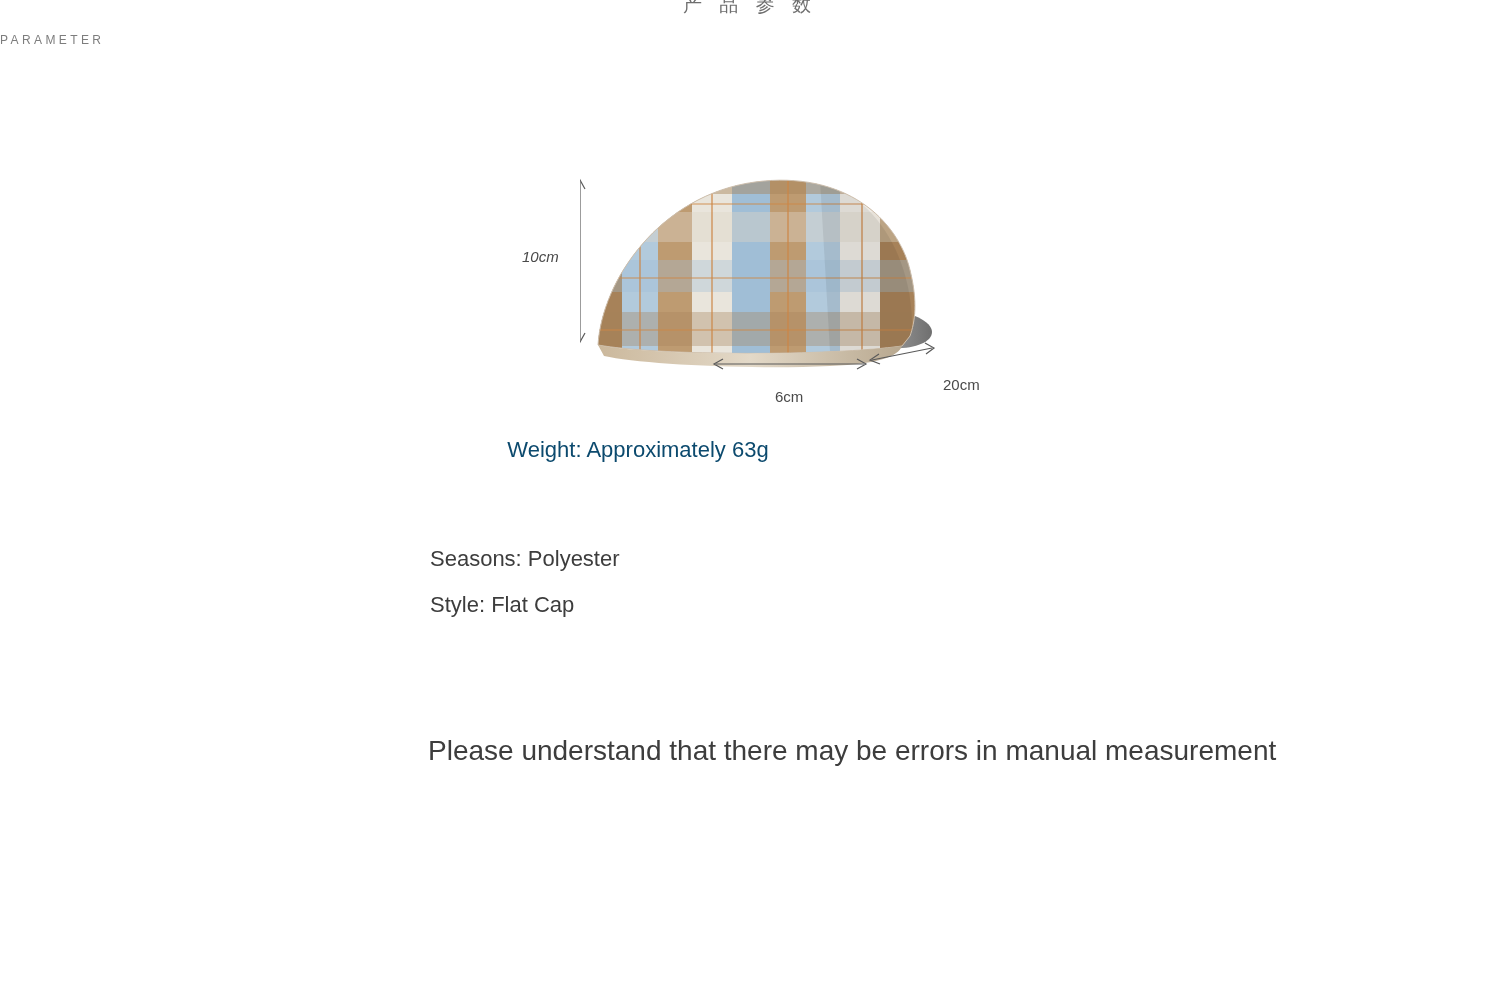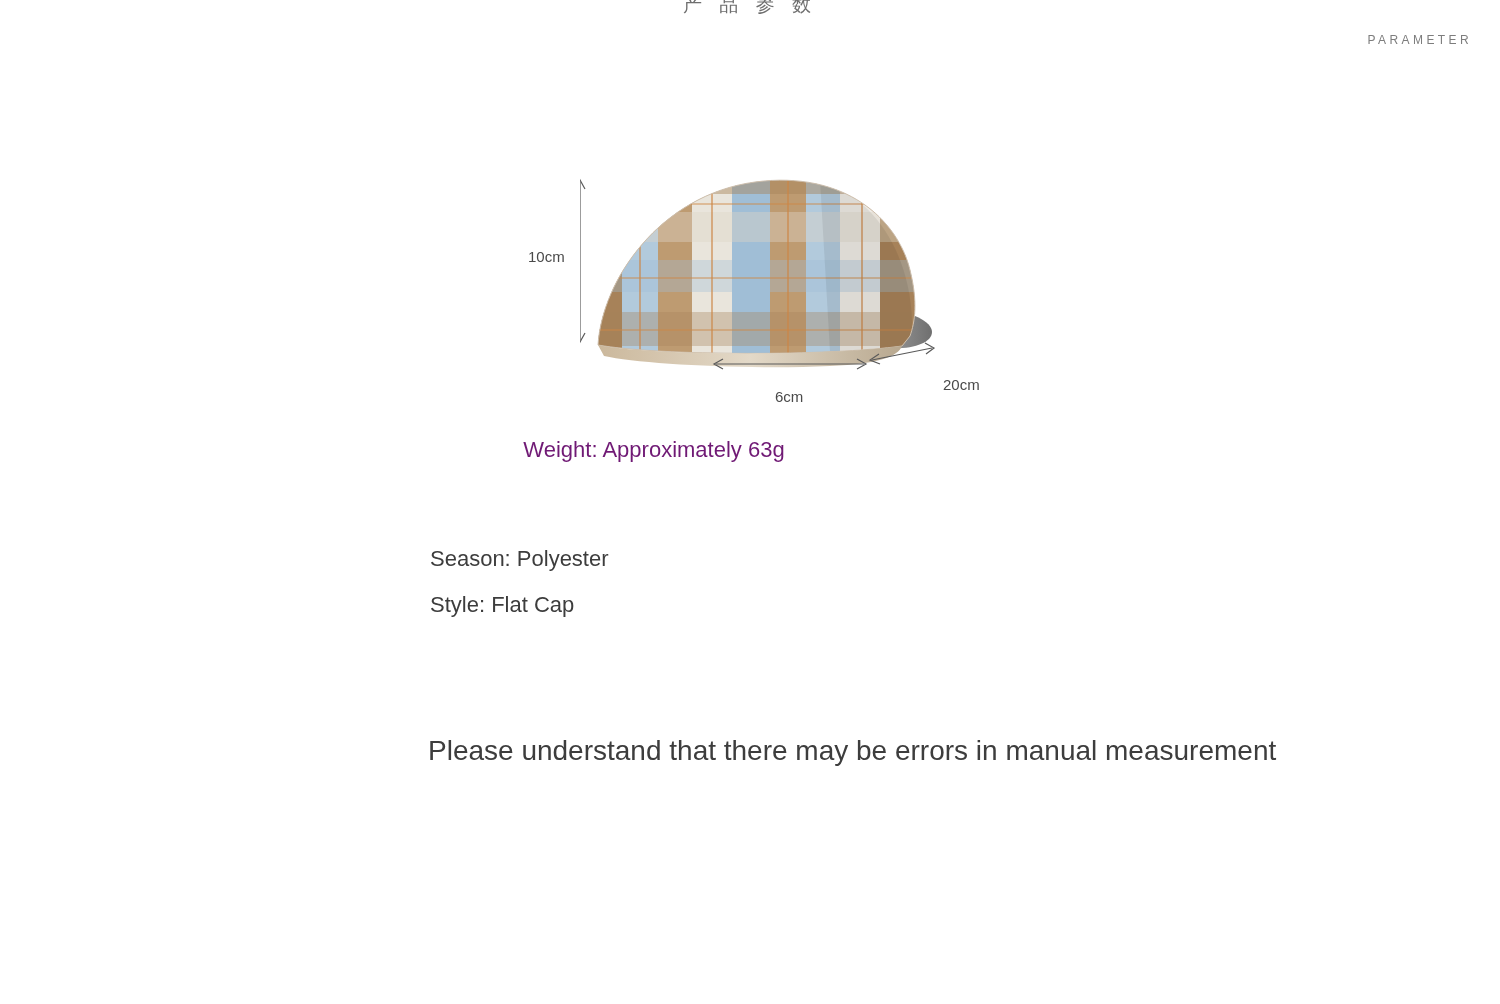--- a/index.html
+++ b/index.html
@@ -31,21 +31,21 @@
     font-size: 19px;
     letter-spacing: 6px;
     color: #6e6e6e;
     white-space: nowrap;
   }
   .header-en {
     position: absolute;
     top: 33px;
     left: 0;
     width: 1472px;
-    text-align: right;
+    text-align: left;
     font-size: 12px;
     letter-spacing: 3.4px;
     color: #7d7d7d;
   }
 
   
   .product-area {
     position: absolute;
     left: 500px;
     top: 160px;
@@ -59,33 +59,33 @@
     top: 0px;
   }
 
   
   .dim-label {
     position: absolute;
     font-size: 15px;
     color: #4a4a4a;
     white-space: nowrap;
   }
-  .dim-10 { left: 28px; top: 88px; }
+  .dim-10 { left: 22px; top: 88px; font-style: italic; }
   .dim-6  { left: 275px; top: 228px; }
   .dim-20 { left: 443px; top: 216px; }
 
   
   .weight {
     position: absolute;
     top: 437px;
-    left: 16px;
+    left: 0;
     width: 1276px;
     text-align: center;
     font-size: 22px;
-    color: #701a75;
+    color: #0c4a6e;
   }
 
   
   .specs {
     position: absolute;
     left: 430px;
     top: 536px;
     width: 900px;
   }
   .spec-line {
@@ -201,21 +201,21 @@
     </svg>
 
     <div class="dim-label dim-10">10cm</div>
     <div class="dim-label dim-6">6cm</div>
     <div class="dim-label dim-20">20cm</div>
   </div>
 
   <div class="weight">Weight: Approximately 63g</div>
 
   <div class="specs">
-    <div class="spec-line">Season: Polyester</div>
+    <div class="spec-line">Seasons: Polyester</div>
     <div class="spec-line">Style: Flat Cap</div>
   </div>
 
   <div class="note">Please understand that there may be errors in manual measurement</div>
 
   <div class="footer-hint"></div>
 
 </div>
 
 </body></html>

